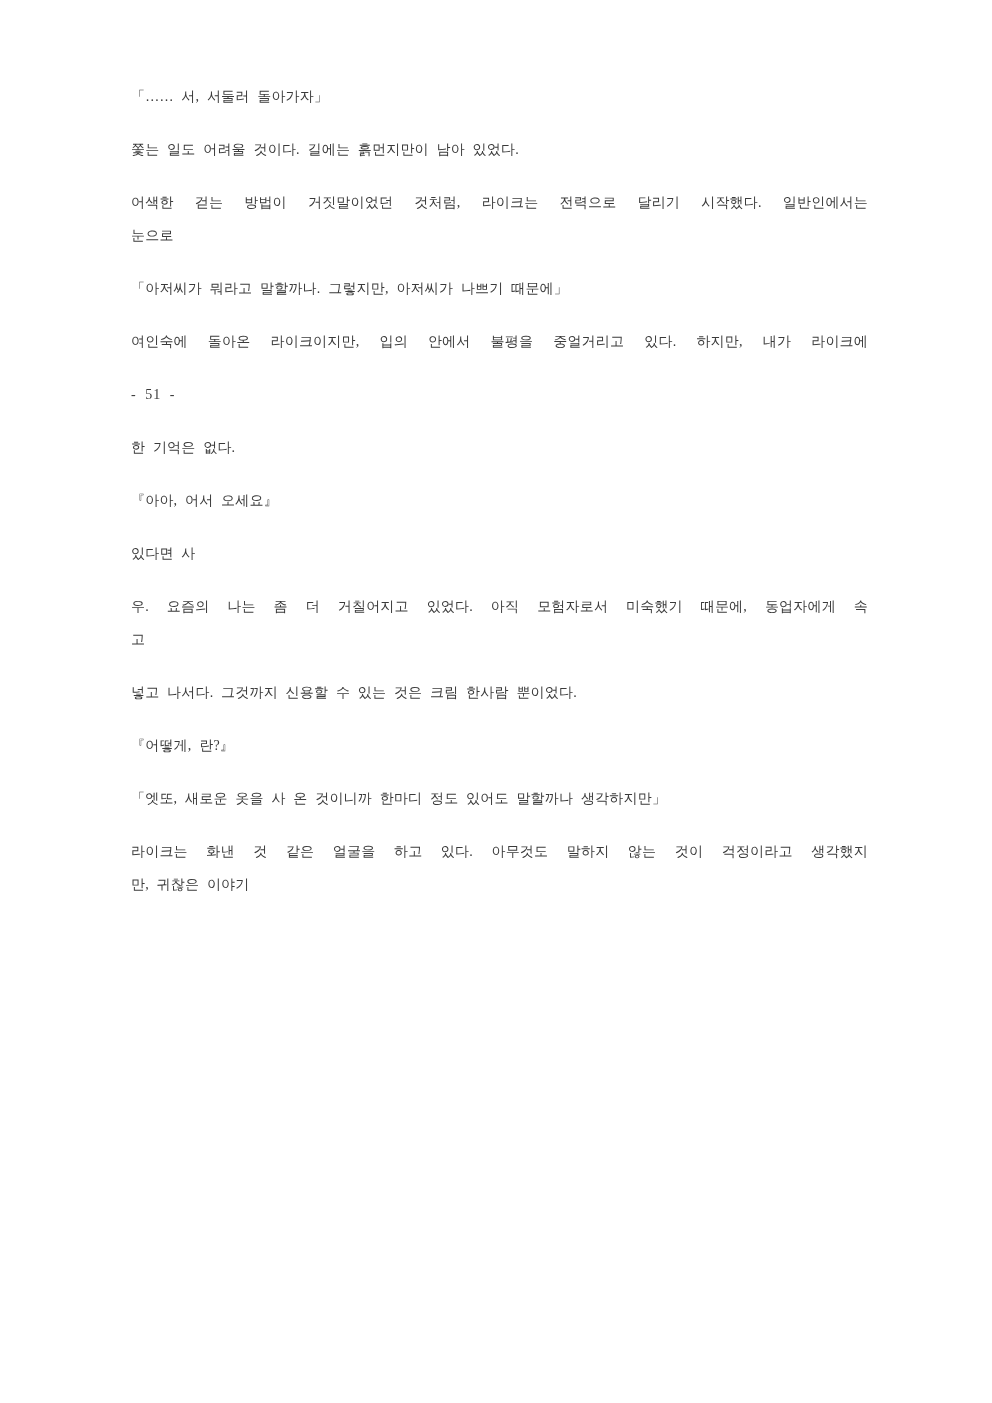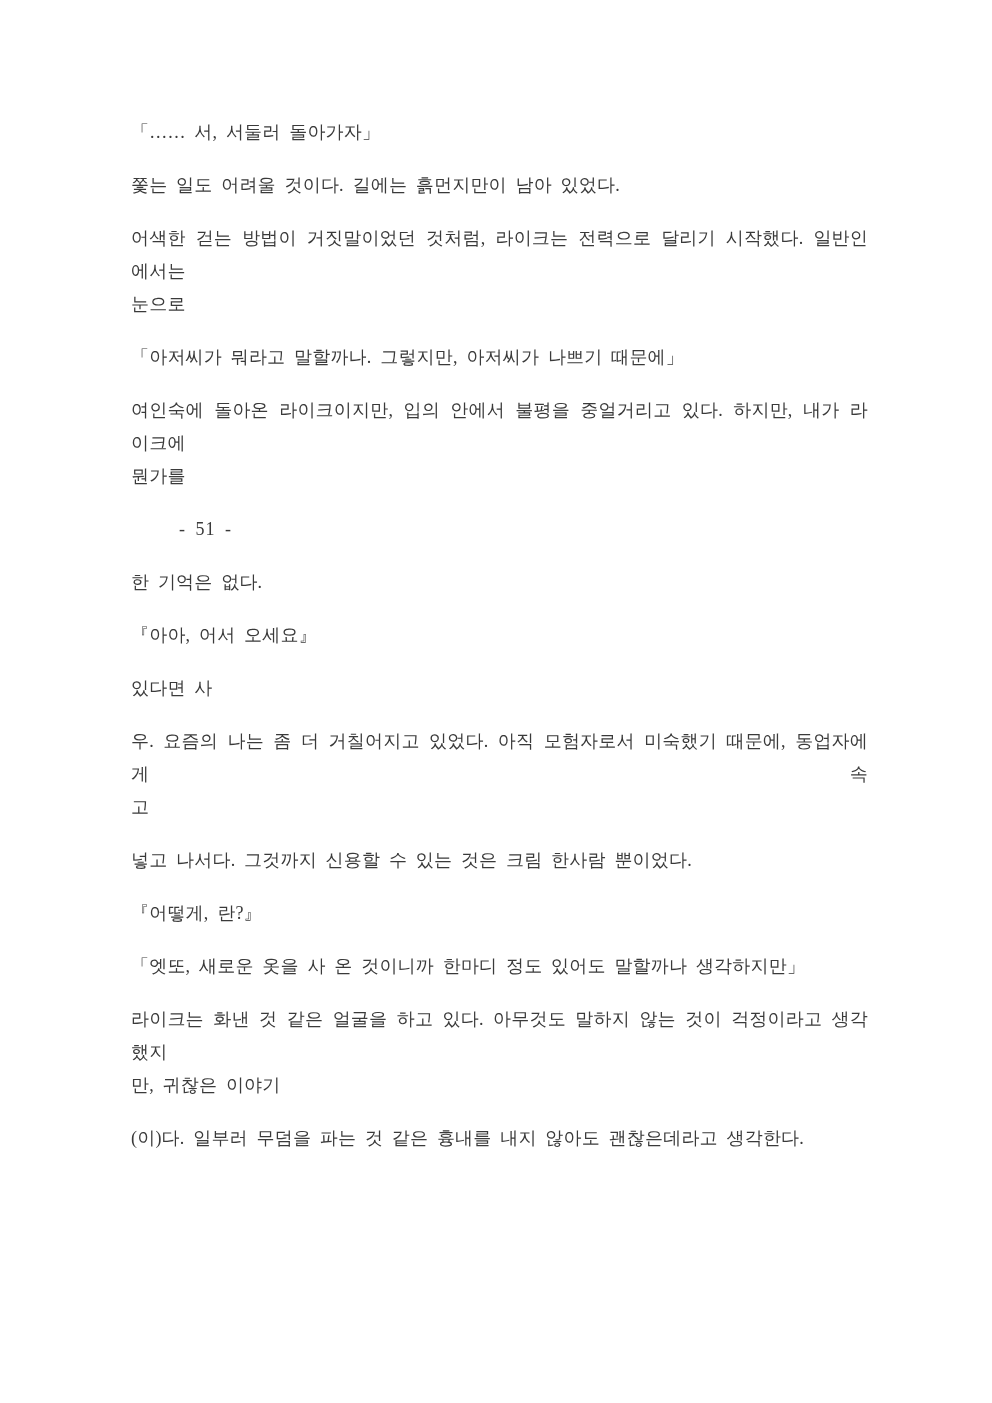--- a/index.html
+++ b/index.html
@@ -13,44 +13,43 @@
     height: 1403px;
     background: #ffffff;
     overflow: hidden;
   }
   .content {
     box-sizing: border-box;
     position: absolute;
     top: 0;
     left: 0;
     width: 992px;
-    padding: 116px 124px 0 131px;
+    padding: 80px 124px 0 131px;
     font-family: "Liberation Serif", "DejaVu Serif", serif;
-    font-size: 18px;
+    font-size: 14px;
     line-height: 33px;
     color: #3a3a3a;
     word-spacing: 4px;
     letter-spacing: 0.2px;
   }
   .para {
     margin: 0 0 20px 0;
     padding: 0;
   }
   .line {
     display: block;
     white-space: normal;
   }
   
   .line.full {
     text-align: justify;
     text-align-last: justify;
   }
   .pagenum {
     letter-spacing: 1px;
-    margin-left: 48px;
   }
 </style>
 </head>
 <body>
 
 <div class="page">
   <div class="content">
 
     <p class="para">
       <span class="line">「…… 서, 서둘러 돌아가자」</span>
@@ -64,21 +63,20 @@
       <span class="line full">어색한 걷는 방법이 거짓말이었던 것처럼, 라이크는 전력으로 달리기 시작했다. 일반인에서는</span>
       <span class="line">눈으로</span>
     </p>
 
     <p class="para">
       <span class="line">「아저씨가 뭐라고 말할까나. 그렇지만, 아저씨가 나쁘기 때문에」</span>
     </p>
 
     <p class="para">
       <span class="line full">여인숙에 돌아온 라이크이지만, 입의 안에서 불평을 중얼거리고 있다. 하지만, 내가 라이크에</span>
-      <span class="line">뭔가를</span>
     </p>
 
     <p class="para">
       <span class="line pagenum">- 51 -</span>
     </p>
 
     <p class="para">
       <span class="line">한 기억은 없다.</span>
     </p>
 
@@ -108,18 +106,15 @@
 
     <p class="para">
       <span class="line">「엣또, 새로운 옷을 사 온 것이니까 한마디 정도 있어도 말할까나 생각하지만」</span>
     </p>
 
     <p class="para">
       <span class="line full">라이크는 화낸 것 같은 얼굴을 하고 있다. 아무것도 말하지 않는 것이 걱정이라고 생각했지</span>
       <span class="line">만, 귀찮은 이야기</span>
     </p>
 
-    <p class="para">
-      <span class="line">(이)다. 일부러 무덤을 파는 것 같은 흉내를 내지 않아도 괜찮은데라고 생각한다.</span>
-    </p>
 
   </div>
 </div>
 
 </body></html>

